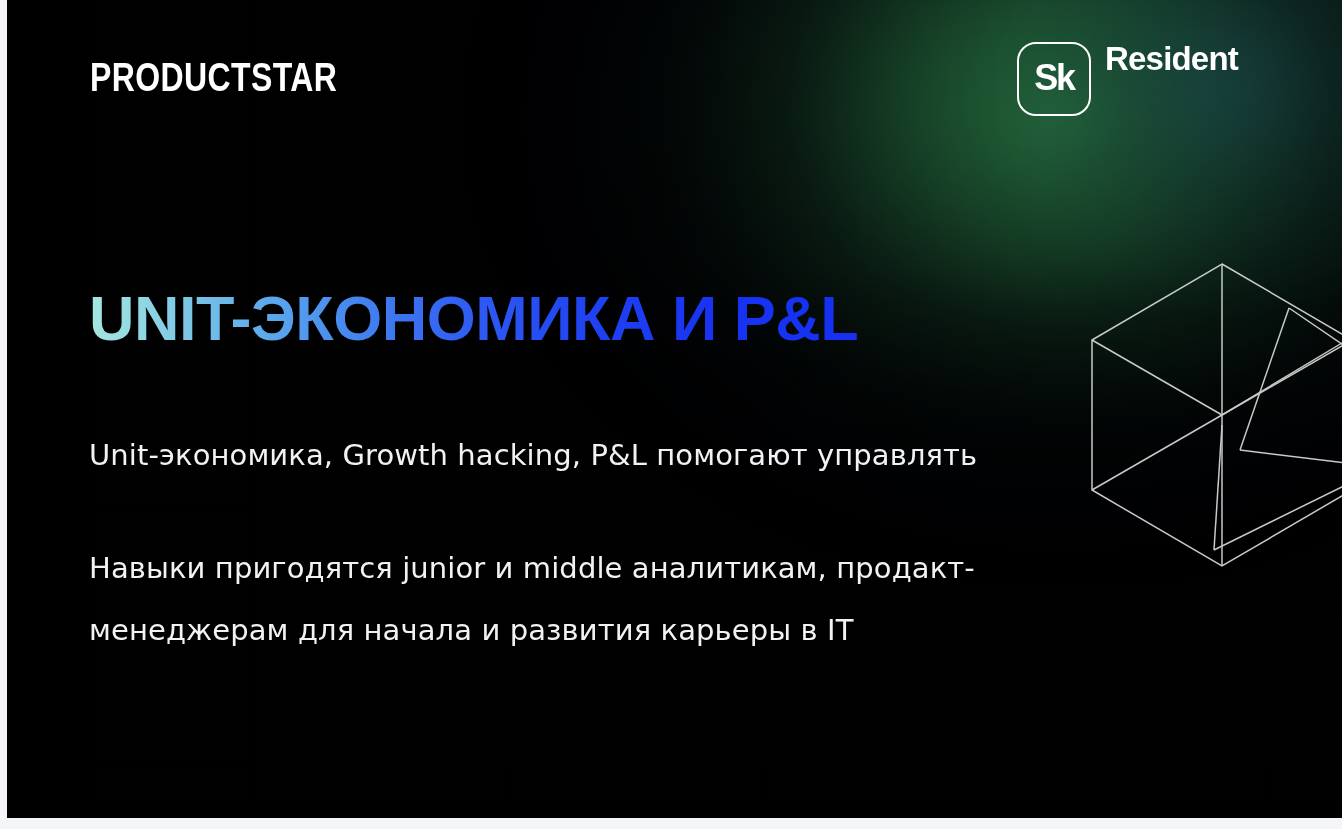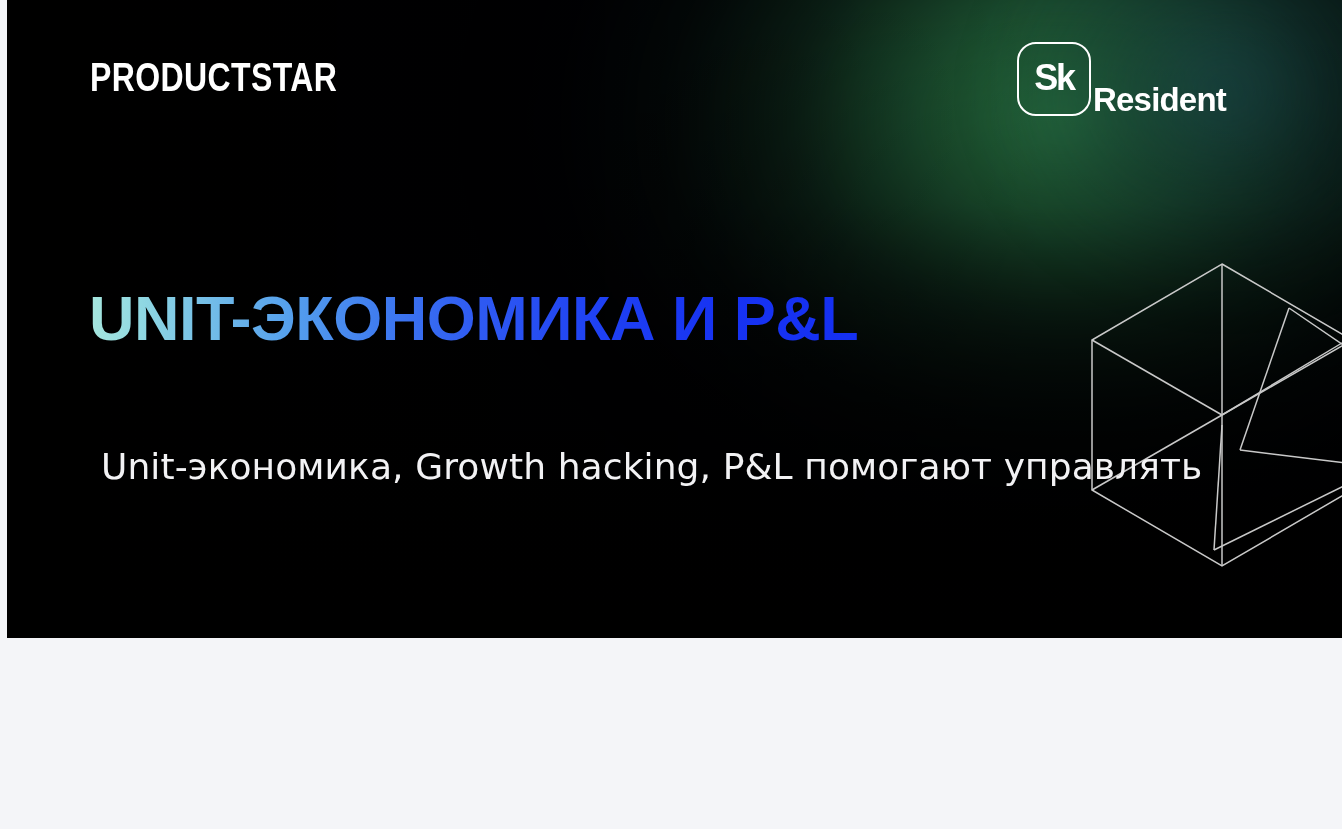--- a/index.html
+++ b/index.html
@@ -22,21 +22,21 @@
     height: 829px;
     background: #f4f5f8;
     box-sizing: border-box;
   }
 
   .slide {
     position: absolute;
     left: 7px;
     top: 0px;
     width: 1335px;
-    height: 638px;
+    height: 818px;
     overflow: hidden;
     background: #000000;
   }
 
   
   .bg-base {
     position: absolute;
     inset: 0;
     background: #000105;
   }
@@ -114,22 +114,22 @@
     transform: scaleX(0.80);
     transform-origin: left center;
     white-space: nowrap;
   }
 
   .sk-badge-row {
     position: absolute;
     left: 1010px;
     top: 42px;
     display: flex;
-    align-items: flex-end;
-    gap: 2px;
+    align-items: flex-start;
+    gap: 14px;
   }
   .sk-mark {
     width: 74px;
     height: 74px;
     border: 2.4px solid #ffffff;
     border-radius: 19px;
     display: flex;
     align-items: center;
     justify-content: center;
     box-sizing: border-box;
@@ -181,26 +181,26 @@
 
   
   .body-block {
     position: absolute;
     left: 82px;
     top: 424px;
     width: 1090px;
   }
   .body-para {
     font-family: "DejaVu Sans", "Liberation Sans", sans-serif;
-    font-size: 36px;
+    font-size: 29px;
     font-weight: 400;
     color: #f2f2f4;
     line-height: 62px;
     letter-spacing: 0.1px;
-    margin: 12px;
+    margin: 0;
     white-space: nowrap;
   }
   .body-para.second { margin-top: 51px; }
 </style>
 </head>
 <body>
 
 <div class="slide-wrap">
   <div class="slide">
 
@@ -239,16 +239,20 @@
       </div>
       <span class="sk-word">Resident</span>
     </div>
 
     <h1 class="slide-title">UNIT-ЭКОНОМИКА И P&amp;L</h1>
 
     <div class="body-block">
       <p class="body-para first">
         <span>Unit-экономика, Growth hacking, P&amp;L помогают управлять</span><br>
       </p>
+      <p class="body-para second">
+        <span>Навыки пригодятся junior и middle аналитикам, продакт-</span><br>
+        <span>менеджерам для начала и развития карьеры в IT</span>
+      </p>
     </div>
 
   </div>
 </div>
 
 </body></html>

